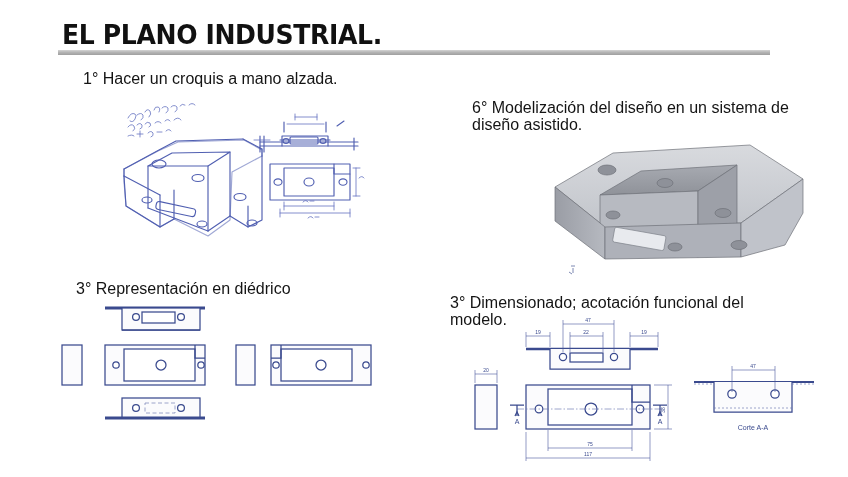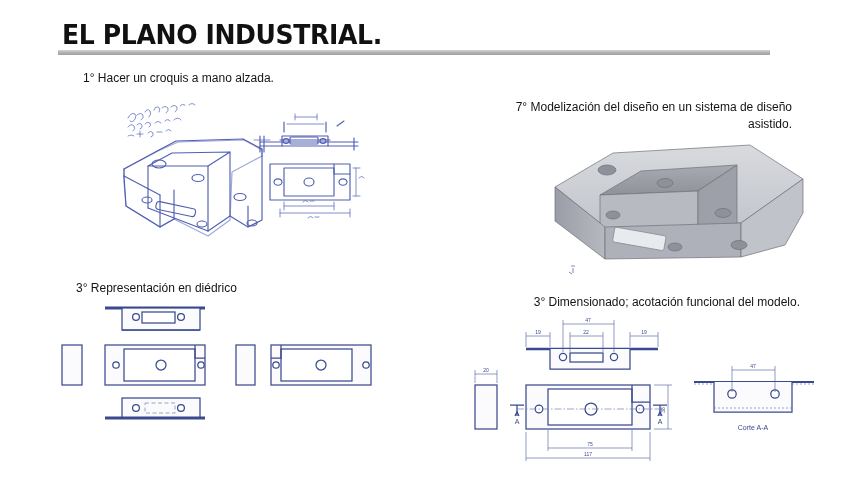--- a/index.html
+++ b/index.html
@@ -1,38 +1,38 @@
 <!DOCTYPE html>
 <html><head>
 <meta charset="utf-8">
 <title>El Plano Industrial</title>
 <style>
   html,body{margin:0;padding:0;}
   body{
     width:848px;height:477px;background:#ffffff;overflow:hidden;position:relative;
     font-family:"Liberation Sans", sans-serif;color:#111;
   }
-  .slide{position:absolute;inset:0;text-align:right;}
+  .slide{position:absolute;inset:0;}
 
   
   .title{
     position:absolute;left:62px;top:19px;
     font-family:"DejaVu Sans", sans-serif;
     font-weight:bold;font-size:27px;letter-spacing:-0.4px;
     color:#111;white-space:nowrap;
     transform:scaleX(0.93);transform-origin:left center;
   }
   .title-rule{
     position:absolute;left:58px;top:50px;width:712px;height:5px;
     background:linear-gradient(to bottom,#d4d4d4 0%,#b5b5b5 45%,#9f9f9f 100%);
   }
 
   
   .caption{
-    position:absolute;font-size:12px;line-height:17px;color:#141414;
+    position:absolute;font-size:16px;line-height:17px;color:#141414;
     font-family:"Liberation Sans", sans-serif;
   }
   #cap1{left:83px;top:70px;}
   #cap2{left:472px;top:99px;width:320px;}
   #cap3{left:76px;top:268px;margin-top:12px;}
   #cap4{left:450px;top:294px;width:350px;}
 
   
   .fig{position:absolute;}
   #fig-sketch{left:112px;top:96px;width:256px;height:158px;}
@@ -50,21 +50,21 @@
 </style>
 </head>
 <body>
 
 <div class="slide">
 
   <div class="title">EL PLANO INDUSTRIAL.</div>
   <div class="title-rule"></div>
 
   <div class="caption" id="cap1">1° Hacer un croquis a mano alzada.</div>
-  <div class="caption" id="cap2">7° Modelización del diseño en un sistema de diseño asistido.</div>
+  <div class="caption" id="cap2">6° Modelización del diseño en un sistema de diseño asistido.</div>
   <div class="caption" id="cap3">3° Representación en diédrico</div>
   <div class="caption" id="cap4">3° Dimensionado; acotación funcional del modelo.</div>
 
   <div class="fig" id="fig-sketch">
     <svg viewBox="0 0 256 158" xmlns="http://www.w3.org/2000/svg">
 
       <g class="hand-thin" stroke-width="1">
         <path d="M16 22 q3-6 7-4 q2 1 0 5 q-2 4 -5 2"></path>
         <path d="M25 19 q4-3 6 0 q1 3 -2 5"></path>
         <path d="M33 16 q2-4 5-1 q2 3 -1 6"></path>

